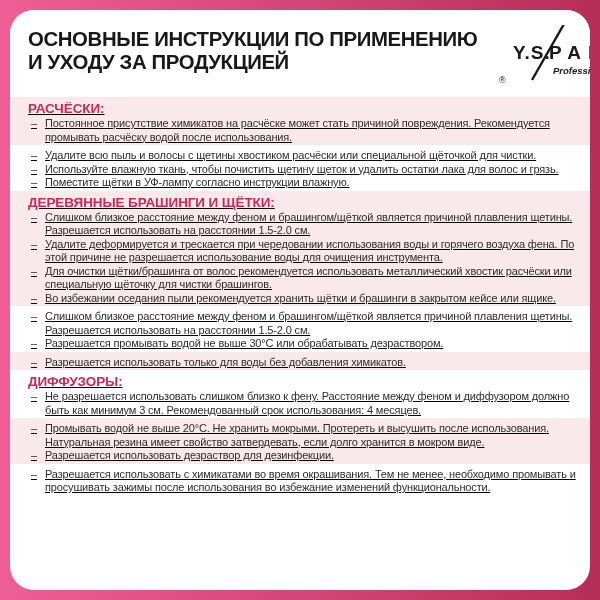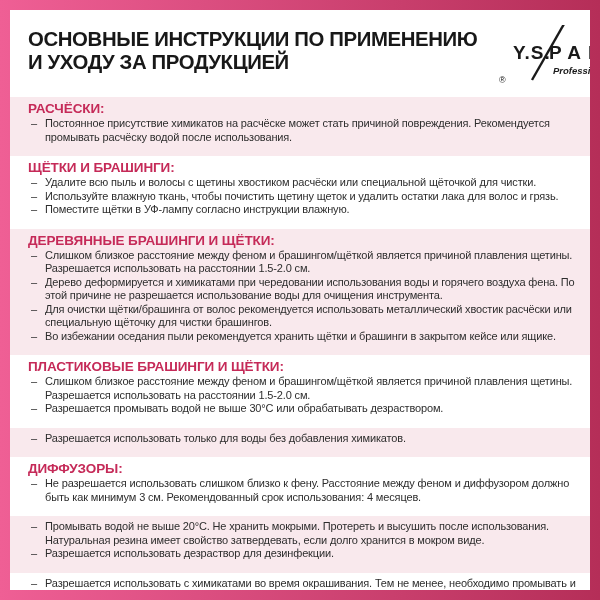--- a/index.html
+++ b/index.html
@@ -12,37 +12,38 @@
   .frame {
     width: 600px; height: 600px;
     padding: 10px;
     background: linear-gradient(90deg, var(--frame-left, #ef5f95) 0%, var(--frame-right, #b52e58) 100%);
   }
   .content {
     width: 100%; height: 100%;
     background: #ffffff;
     display: flex; flex-direction: column;
     overflow: hidden;
+    border-radius: 24px;
   }
   .header {
     display: flex; justify-content: space-between; align-items: flex-start;
     padding: 17px 14px 8px 18px;
     background: #ffffff;
     flex: none;
   }
   .page-title {
     font-size: 21px; font-weight: bold; line-height: 23px;
     letter-spacing: -0.4px;
     color: var(--title-text, #181818);
     transform: scaleX(0.97); transform-origin: left top;
     white-space: nowrap;
   }
   .logo { flex: none; margin-top: -2px; }
   .sections { flex: 1; display: flex; flex-direction: column; }
-  .section { padding: 4px 12px 12px 18px; background: #ffffff; }
+  .section { padding: 4px 12px 1px 18px; background: #ffffff; text-decoration: underline; }
   .section.pink { background: var(--band-pink, #f9e9ed); }
   .section-heading {
     margin: 0 0 1px 0;
     font-size: 13.5px; font-weight: bold; line-height: 15px;
     color: var(--heading, #c52a58);
     letter-spacing: -0.1px;
   }
   .bullets { margin: 0; padding: 0; list-style: none; }
   .bullet {
     display: flex;
@@ -82,21 +83,20 @@
     <h2 class="section-heading">РАСЧЁСКИ:</h2>
     <ul class="bullets">
             <li class="bullet">
               <span class="dash">–</span>
               <span class="btext">Постоянное присутствие химикатов на расчёске может стать причиной повреждения. Рекомендуется промывать расчёску водой после использования.</span>
             </li>
           </ul>
   </section>
 
   <section class="section white">
-    <h2 class="section-heading">ЩЁТКИ И БРАШИНГИ:</h2>
     <ul class="bullets">
             <li class="bullet">
               <span class="dash">–</span>
               <span class="btext">Удалите всю пыль и волосы с щетины хвостиком расчёски или специальной щёточкой для чистки.</span>
             </li>
             <li class="bullet">
               <span class="dash">–</span>
               <span class="btext">Используйте влажную ткань, чтобы почистить щетину щеток и удалить остатки лака для волос и грязь.</span>
             </li>
             <li class="bullet">
@@ -108,35 +108,34 @@
 
   <section class="section pink">
     <h2 class="section-heading">ДЕРЕВЯННЫЕ БРАШИНГИ И ЩЁТКИ:</h2>
     <ul class="bullets">
             <li class="bullet">
               <span class="dash">–</span>
               <span class="btext">Слишком близкое расстояние между феном и брашингом/щёткой является причиной плавления щетины. Разрешается использовать на расстоянии 1.5-2.0 см.</span>
             </li>
             <li class="bullet">
               <span class="dash">–</span>
-              <span class="btext">Дерево деформируется и химикатами при чередовании использования воды и горячего воздуха фена. По этой причине не разрешается использование воды для очищения инструмента.</span>
+              <span class="btext">Удалите деформируется и трескается при чередовании использования воды и горячего воздуха фена. По этой причине не разрешается использование воды для очищения инструмента.</span>
             </li>
             <li class="bullet">
               <span class="dash">–</span>
               <span class="btext">Для очистки щётки/брашинга от волос рекомендуется использовать металлический хвостик расчёски или специальную щёточку для чистки брашингов.</span>
             </li>
             <li class="bullet">
               <span class="dash">–</span>
               <span class="btext">Во избежании оседания пыли рекомендуется хранить щётки и брашинги в закрытом кейсе или ящике.</span>
             </li>
           </ul>
   </section>
 
   <section class="section white">
-    <h2 class="section-heading">ПЛАСТИКОВЫЕ БРАШИНГИ И ЩЁТКИ:</h2>
     <ul class="bullets">
             <li class="bullet">
               <span class="dash">–</span>
               <span class="btext">Слишком близкое расстояние между феном и брашингом/щёткой является причиной плавления щетины. Разрешается использовать на расстоянии 1.5-2.0 см.</span>
             </li>
             <li class="bullet">
               <span class="dash">–</span>
               <span class="btext">Разрешается промывать водой не выше 30°C или обрабатывать дезраствором.</span>
             </li>
           </ul>

